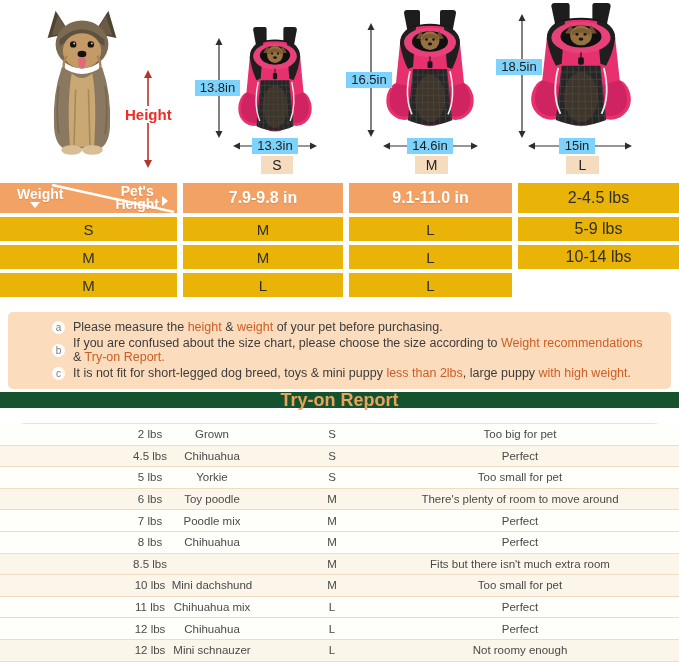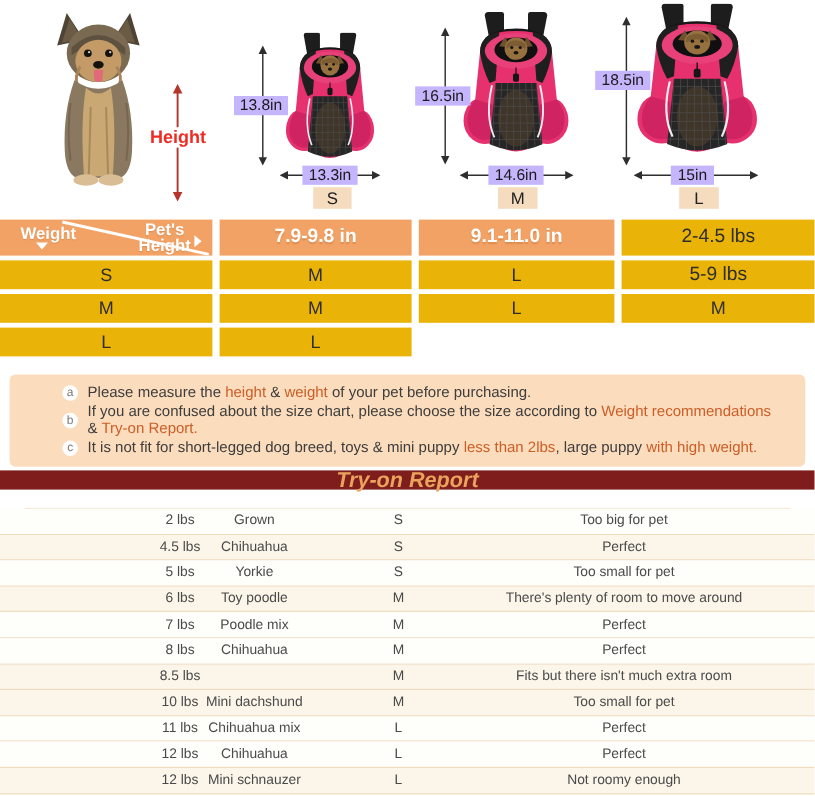--- a/index.html
+++ b/index.html
@@ -4,21 +4,21 @@
 <style>
   html,body{margin:0;padding:0;background:#fff;}
   .canvas{
     position:relative;width:679px;height:663px;overflow:hidden;background:#fff;
     font-family:"Liberation Sans","DejaVu Sans",sans-serif;
   }
   
   .hero{position:absolute;left:0;top:0;width:679px;height:183px;}
   .abs{position:absolute;}
   .dim-label{
-    position:absolute;font-size:13px;color:#1b1b1b;background:#c4b5fd;
+    position:absolute;font-size:13px;color:#1b1b1b;background:#7dd3fc;
     text-align:center;height:16px;line-height:16px;white-space:nowrap;
   }
   .height-label{
     position:absolute;font-size:15px;font-weight:bold;color:#EE2C24;
     background:#fff;padding:0 2px;line-height:17px;
   }
   .size-badge{
     position:absolute;background:#F6DCBE;color:#222;font-size:14px;
     display:flex;align-items:center;justify-content:center;
   }
@@ -62,22 +62,22 @@
     display:flex;align-items:center;margin-left:44px;margin-right:10px;gap:8px;
     font-size:12.5px;color:#3D3D3D;line-height:13.5px;
   }
   .note-badge{
     flex:0 0 13px;width:13px;height:13px;border-radius:50%;background:#fff;
     color:#7a7a7a;font-size:10px;display:flex;align-items:center;justify-content:center;
   }
   .note-text .hl{color:#CB5E28;}
   
   .tryon-band{
-    position:absolute;left:0;top:392px;width:679px;height:16px;background:#7f1d1d;
-    display:flex;align-items:center;justify-content:center;font-style:italic;
+    position:absolute;left:0;top:392px;width:679px;height:16px;background:#14532d;
+    display:flex;align-items:center;justify-content:center;
   }
   .tryon-title{font-size:18px;font-weight:bold;color:#E9A35C;}
   .tryon-rows{position:absolute;left:0;top:423px;width:679px;border-top:1px solid #F3E2C8;border-radius:27px;}
   .tr-row{position:relative;height:20.6px;border-bottom:1px solid #F0DCC0;background:#FEFEFA;}
   .tr-row.shaded{background:#FBF6E9;}
   .tr-cell{
     position:absolute;top:50%;transform:translate(-50%,-50%);
     font-size:11.5px;color:#4A4A4A;white-space:nowrap;
   }
   .tr-weight{left:150px;}
@@ -246,20 +246,21 @@
     <div class="th">9.1-11.0 in</div>
 
   <div class="td weight">2-4.5 lbs</div>
       <div class="td">S</div>
       <div class="td">M</div>
       <div class="td">L</div>
       <div class="td weight">5-9 lbs</div>
       <div class="td">M</div>
       <div class="td">M</div>
       <div class="td">L</div>
+      <div class="td weight">10-14 lbs</div>
       <div class="td">M</div>
       <div class="td">L</div>
       <div class="td">L</div>
     </div>
 
   <div class="notes">
       <div class="note-row">
         <span class="note-badge">a</span>
         <span class="note-text"><span>Please measure the </span><span class="hl">height</span><span> &amp; </span><span class="hl">weight</span><span> of your pet before purchasing.</span></span>
       </div>

